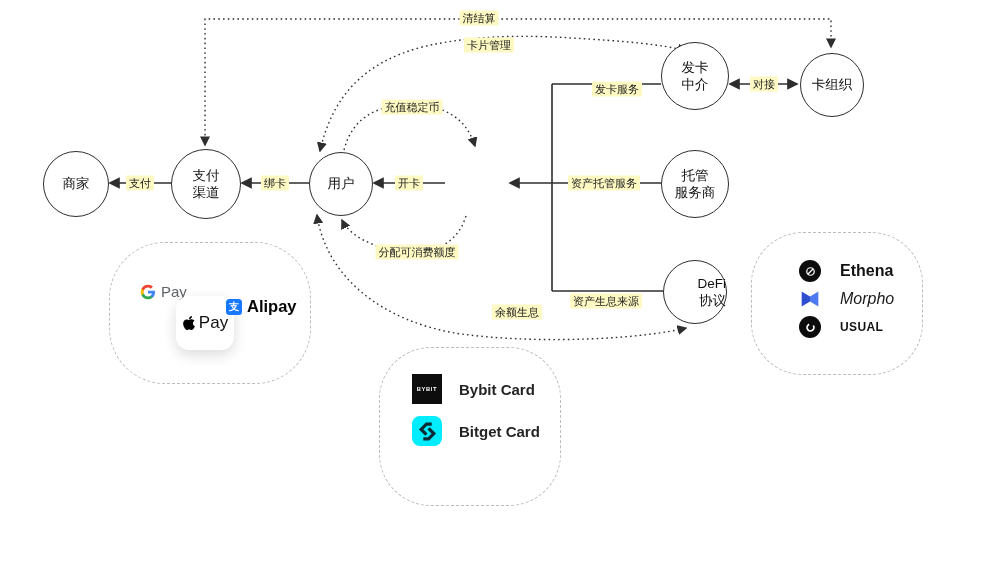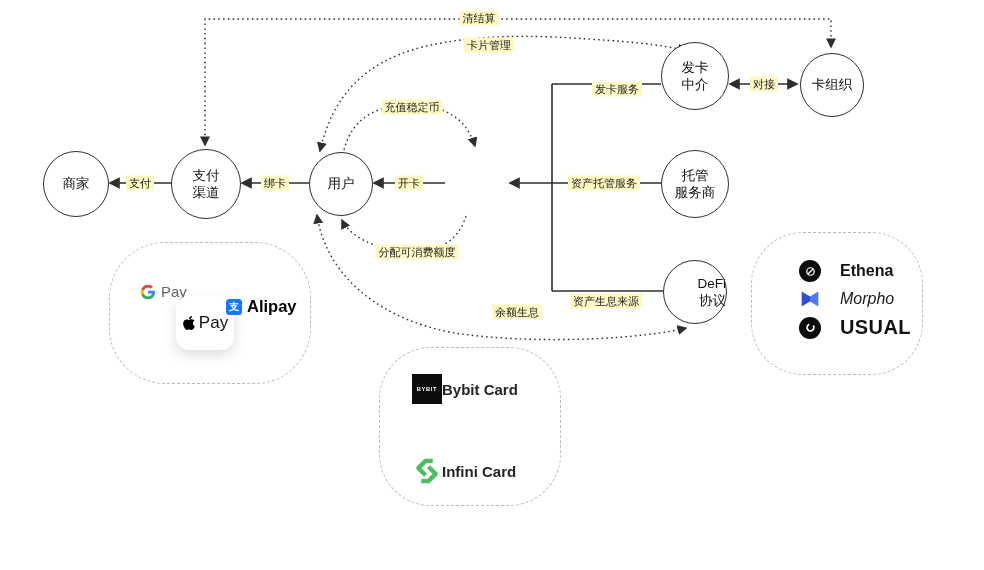--- a/index.html
+++ b/index.html
@@ -19,35 +19,35 @@
   .gpay-row{left:140px;top:283px;}
   .gpay-text{font-size:15px;color:#5f6368;font-weight:500;}
   .alipay-row{left:226px;top:297px;z-index:4;}
   .alipay-logo{width:16px;height:16px;background:#1677ff;border-radius:3.5px;display:flex;
                align-items:center;justify-content:center;color:#fff;font-size:10px;font-weight:bold;}
   .alipay-text{font-size:16.5px;font-weight:700;color:#050505;}
   .applepay-card{position:absolute;left:176px;top:296px;width:58px;height:54px;background:#fff;
                  border-radius:13px;box-shadow:0 5px 14px rgba(0,0,0,.14);display:flex;
                  align-items:center;justify-content:center;gap:3px;z-index:3;}
   .applepay-text{font-size:17px;color:#111;font-weight:500;}
-  .cardrow{position:absolute;display:flex;align-items:center;gap:0;z-index:3;}
+  .cardrow{position:absolute;display:flex;align-items:center;gap:17px;z-index:3;}
   .cardrow .lbl{font-size:15px;font-weight:600;color:#242424;}
   .bybit-row{left:412px;top:374px;}
   .bitget-row{left:412px;top:416px;}
   .infini-row{left:412px;top:456px;}
   .sq{width:30px;height:30px;display:flex;align-items:center;justify-content:center;}
   .bybit-icon{background:#0d0d0d;color:#fff;font-size:5.8px;font-weight:700;letter-spacing:.6px;}
   .bitget-icon{background:#00ecff;border-radius:8px;}
   .defirow{position:absolute;display:flex;align-items:center;gap:19px;z-index:3;}
   .ethena-row{left:799px;top:260px;}
   .morpho-row{left:799px;top:288px;}
   .usual-row{left:799px;top:316px;}
   .defirow .lbl{font-size:16px;color:#121212;}
   .ethena-row .lbl,.usual-row .lbl{font-weight:700;}
-  .usual-row .lbl{font-size:20px;letter-spacing:.4px;}
+  .usual-row .lbl{font-size:12px;letter-spacing:.4px;}
   .morpho-row .lbl{font-weight:500;color:#1b1b1b;font-style:italic;}
   .blackdot{width:22px;height:22px;border-radius:50%;background:#0c0c0c;display:flex;
             align-items:center;justify-content:center;}
 </style>
 </head>
 <body>
 
 <div class="canvas">
 
   <svg class="wires" width="984" height="570" viewBox="0 0 984 570">
@@ -146,28 +146,28 @@
       </span>
     <span class="alipay-text">Alipay</span>
   </div>
 
   <div class="cardrow bybit-row">
     <span class="sq bybit-icon">
         <span>BYBIT</span>
       </span>
     <span class="lbl">Bybit Card</span>
   </div>
-  <div class="cardrow infini-row">
-    <span class="sq">
-      <svg width="26" height="26" viewBox="0 0 18 18" fill="none" stroke="#4bbf5f" stroke-width="3" stroke-linejoin="round">
+  <div class="cardrow bitget-row">
+    <span class="sq bitget-icon">
+      <svg width="19" height="19" viewBox="0 0 18 18" fill="none" stroke="#0a2b33" stroke-width="3">
         <polyline points="13,2 8,2 3,7 8,12"></polyline>
         <polyline points="5,16 10,16 15,11 10,6"></polyline>
       </svg>
     </span>
-    <span class="lbl">Infini Card</span>
+    <span class="lbl">Bitget Card</span>
   </div>
 
   <div class="defirow ethena-row">
     <span class="blackdot">
       <svg width="15" height="15" viewBox="0 0 22 22" fill="none" stroke="#fff" stroke-width="1.8">
         <circle cx="11" cy="11" r="5.5"></circle>
         <line x1="7" y1="15" x2="15" y2="7"></line>
       </svg>
     </span>
     <span class="lbl">Ethena</span>

